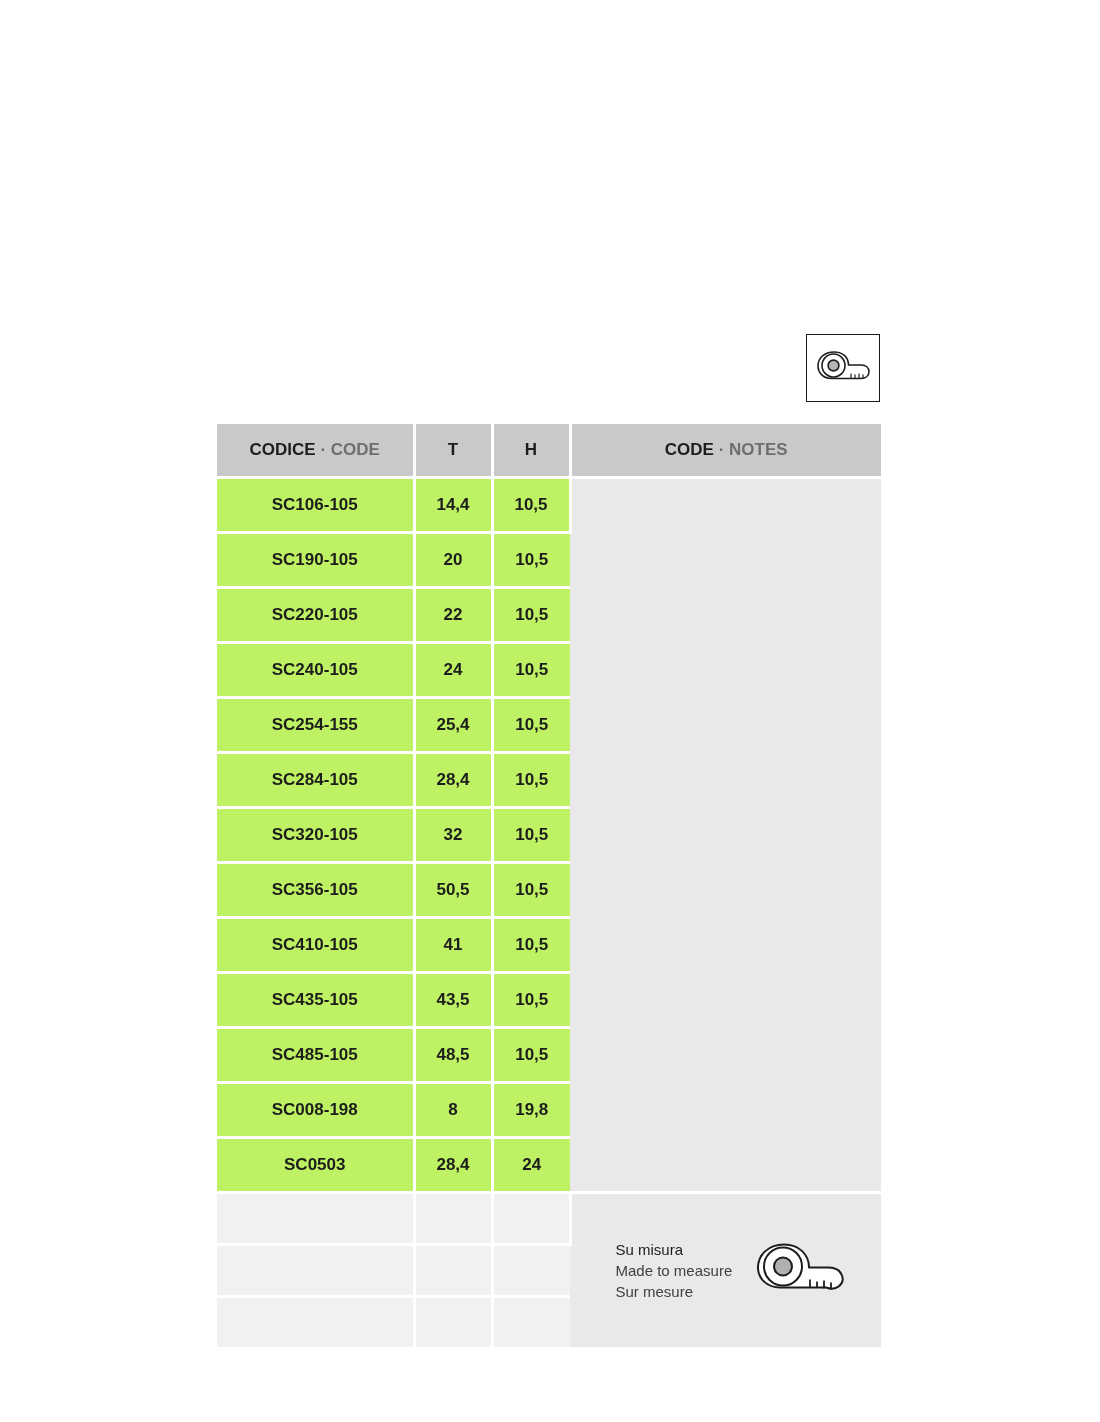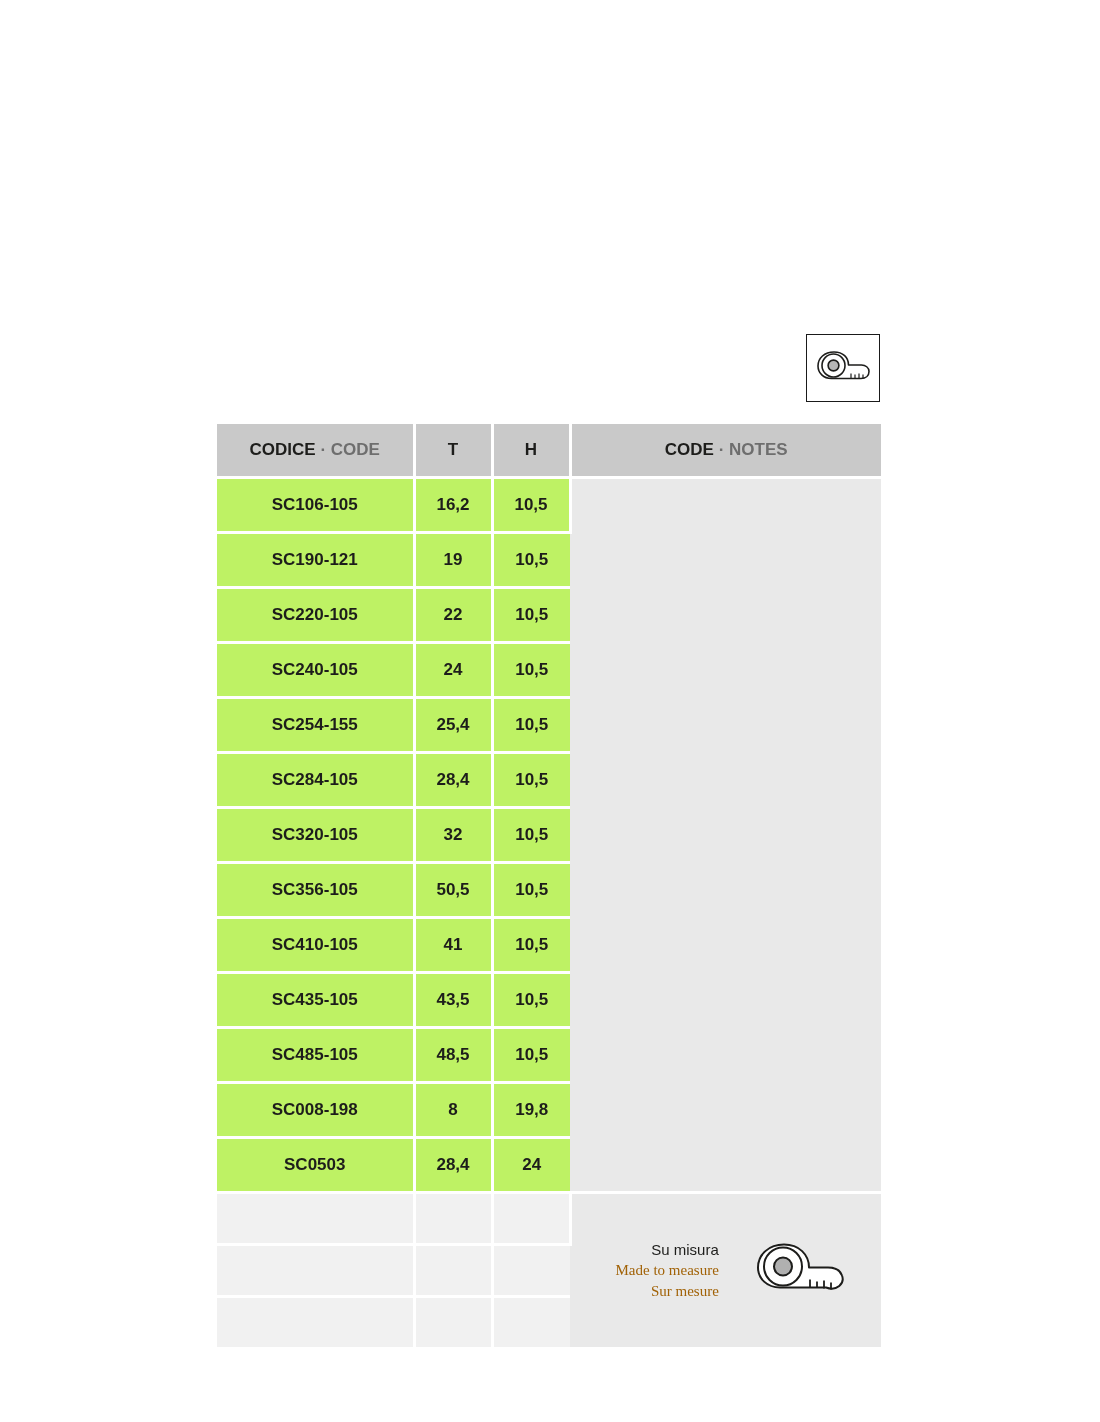--- a/index.html
+++ b/index.html
@@ -89,27 +89,27 @@
     height: 100%;
     width: 100%;
     display: flex;
     align-items: center;
   }
   .measure-text {
     position: absolute;
     left: 36px;
     top: 50%;
     transform: translateY(-50%);
-    text-align: right;
+    text-align: left;
     font-weight: normal;
     font-size: 15px;
     line-height: 1.42;
     color: #1d1d1b;
   }
-  .measure-text .l2, .measure-text .l3 { color: #a16207; font-family: Liberation Serif, serif; }
+  .measure-text .l2, .measure-text .l3 { color: #404040; }
   .measure-icon {
     position: absolute;
     right: 25px;
     top: 50%;
     transform: translateY(-50%);
   }
   .note-merge {
     background: #e9e9e9 !important;
     padding: 0;
   }
@@ -145,27 +145,27 @@
       <tr>
         <th class="code-h"><span>CODICE</span><span class="muted"> · </span><span class="muted">CODE</span></th>
         <th>T</th>
         <th>H</th>
         <th><span>CODE</span><span class="muted"> · </span><span class="muted">NOTES</span></th>
       </tr>
     </thead>
     <tbody>
       <tr>
         <td>SC106-105</td>
-        <td>16,2</td>
+        <td>14,4</td>
         <td>10,5</td>
         <td class="note-cell" rowspan="13"></td>
       </tr>
       <tr>
-        <td>SC190-121</td>
-        <td>19</td>
+        <td>SC190-105</td>
+        <td>20</td>
         <td>10,5</td>
       </tr>
       <tr>
         <td>SC220-105</td>
         <td>22</td>
         <td>10,5</td>
       </tr>
       <tr>
         <td>SC240-105</td>
         <td>24</td>

